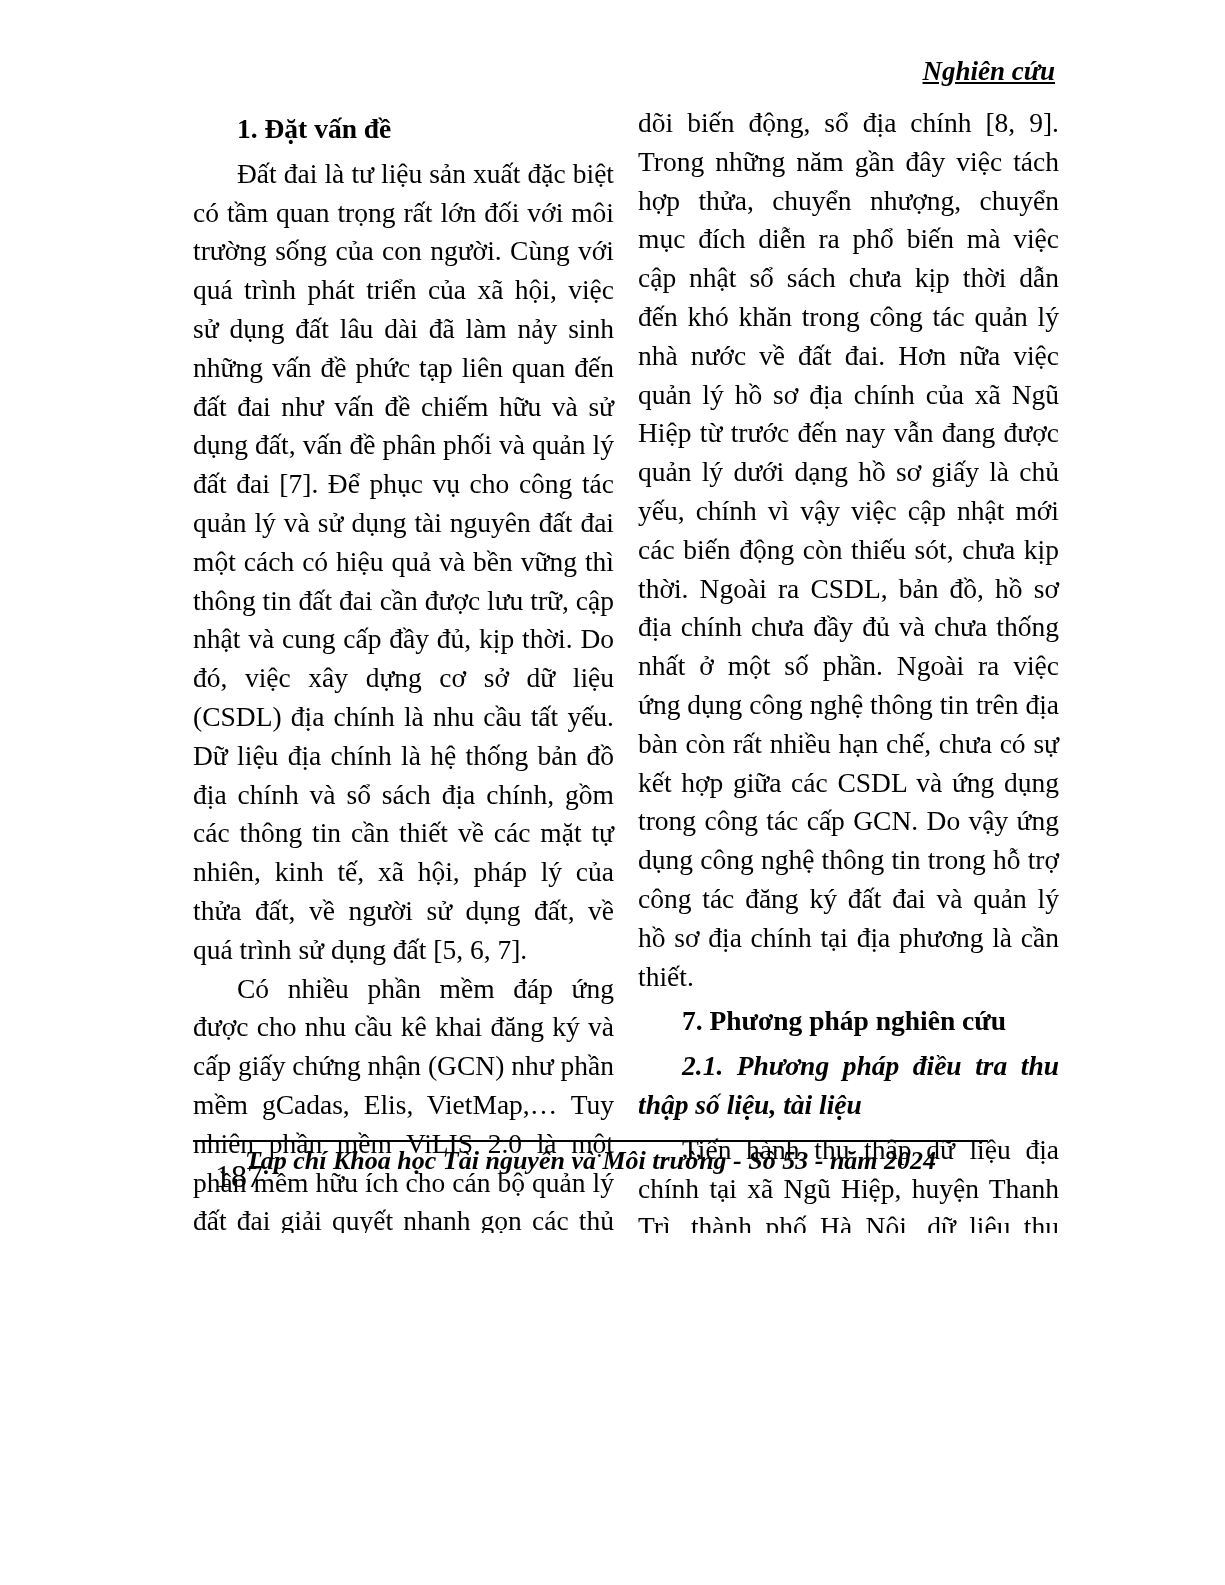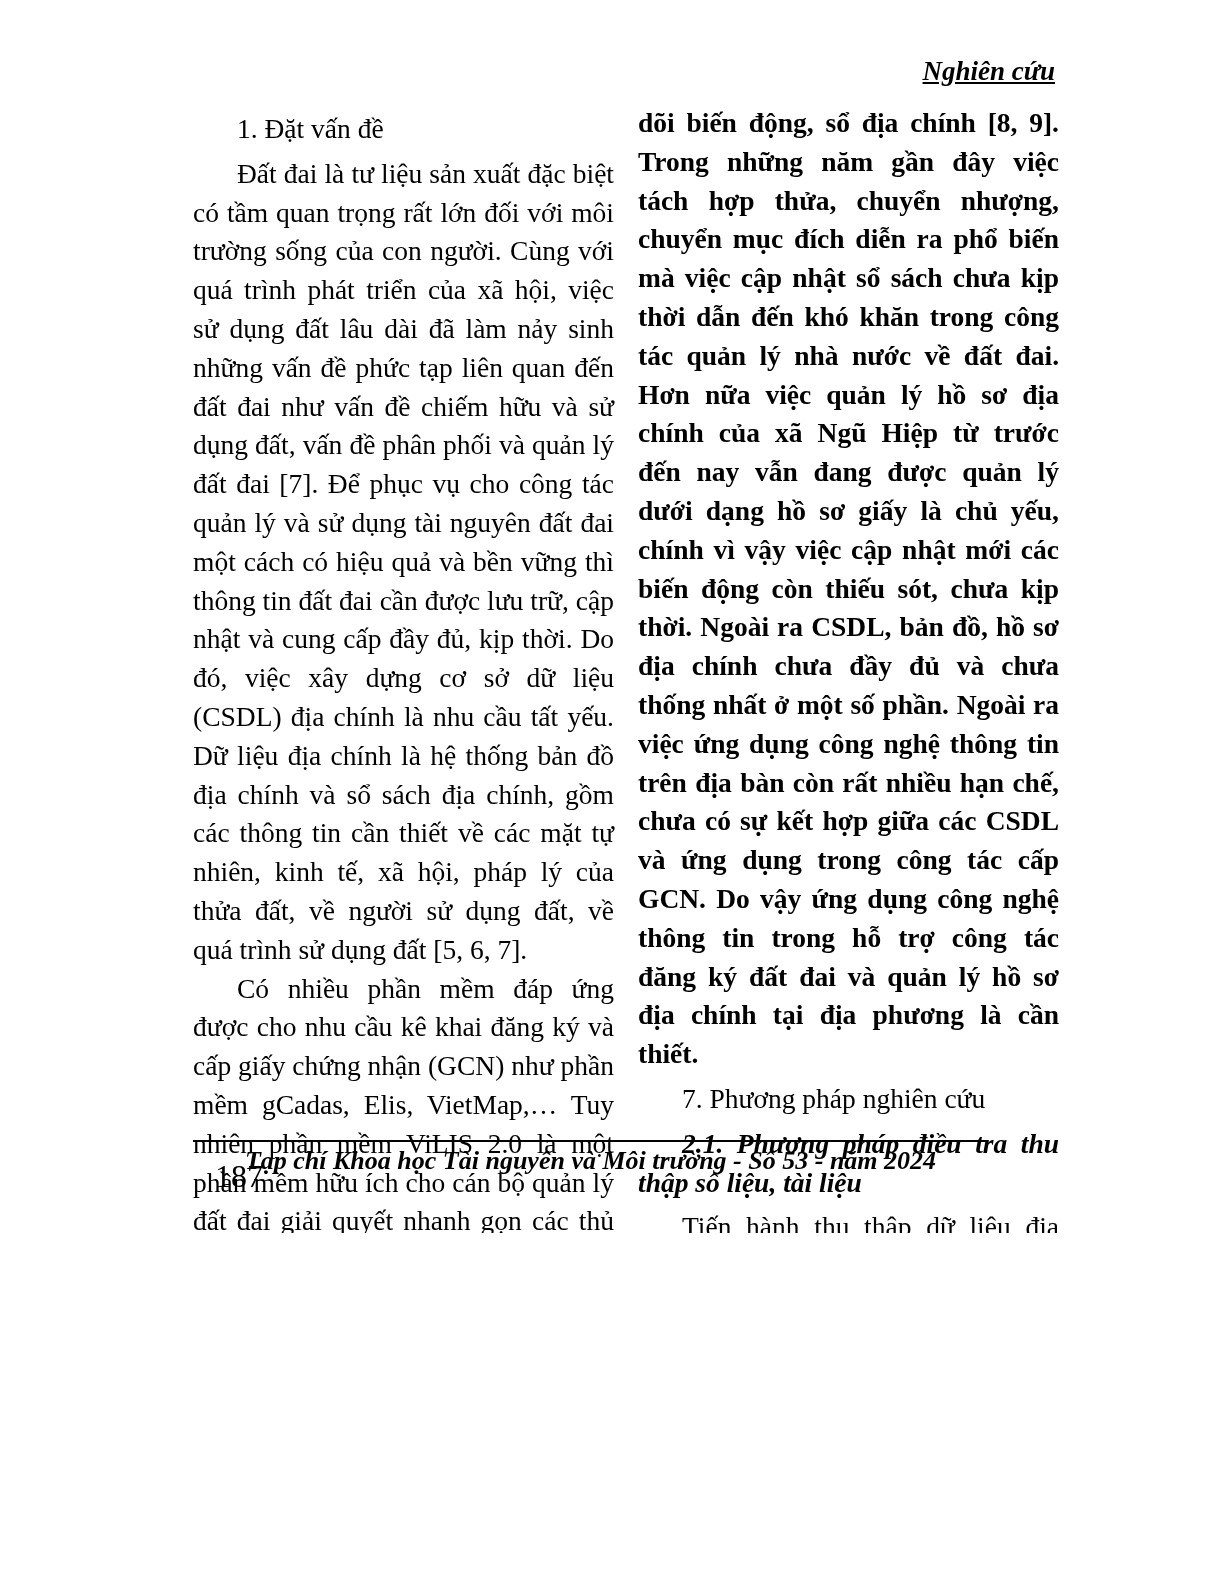--- a/index.html
+++ b/index.html
@@ -39,26 +39,25 @@
     font-size: 27.5px;
     line-height: 38.8px;
     text-align: justify;
   }
   .column p {
     margin: 0;
     text-indent: 44px;
   }
   .column p.no-indent {
     text-indent: 0;
-    font-weight: bold;
   }
   .h-section {
     margin: 6px 0 6px 0;
     font-size: 27.5px;
-    font-weight: normal;
+    font-weight: bold;
     text-indent: 44px;
     text-align: left;
   }
   .h-sub {
     margin: 6px 0 6px 0;
     font-size: 27.5px;
     font-weight: bold;
     font-style: italic;
     text-indent: 44px;
     text-align: justify;

